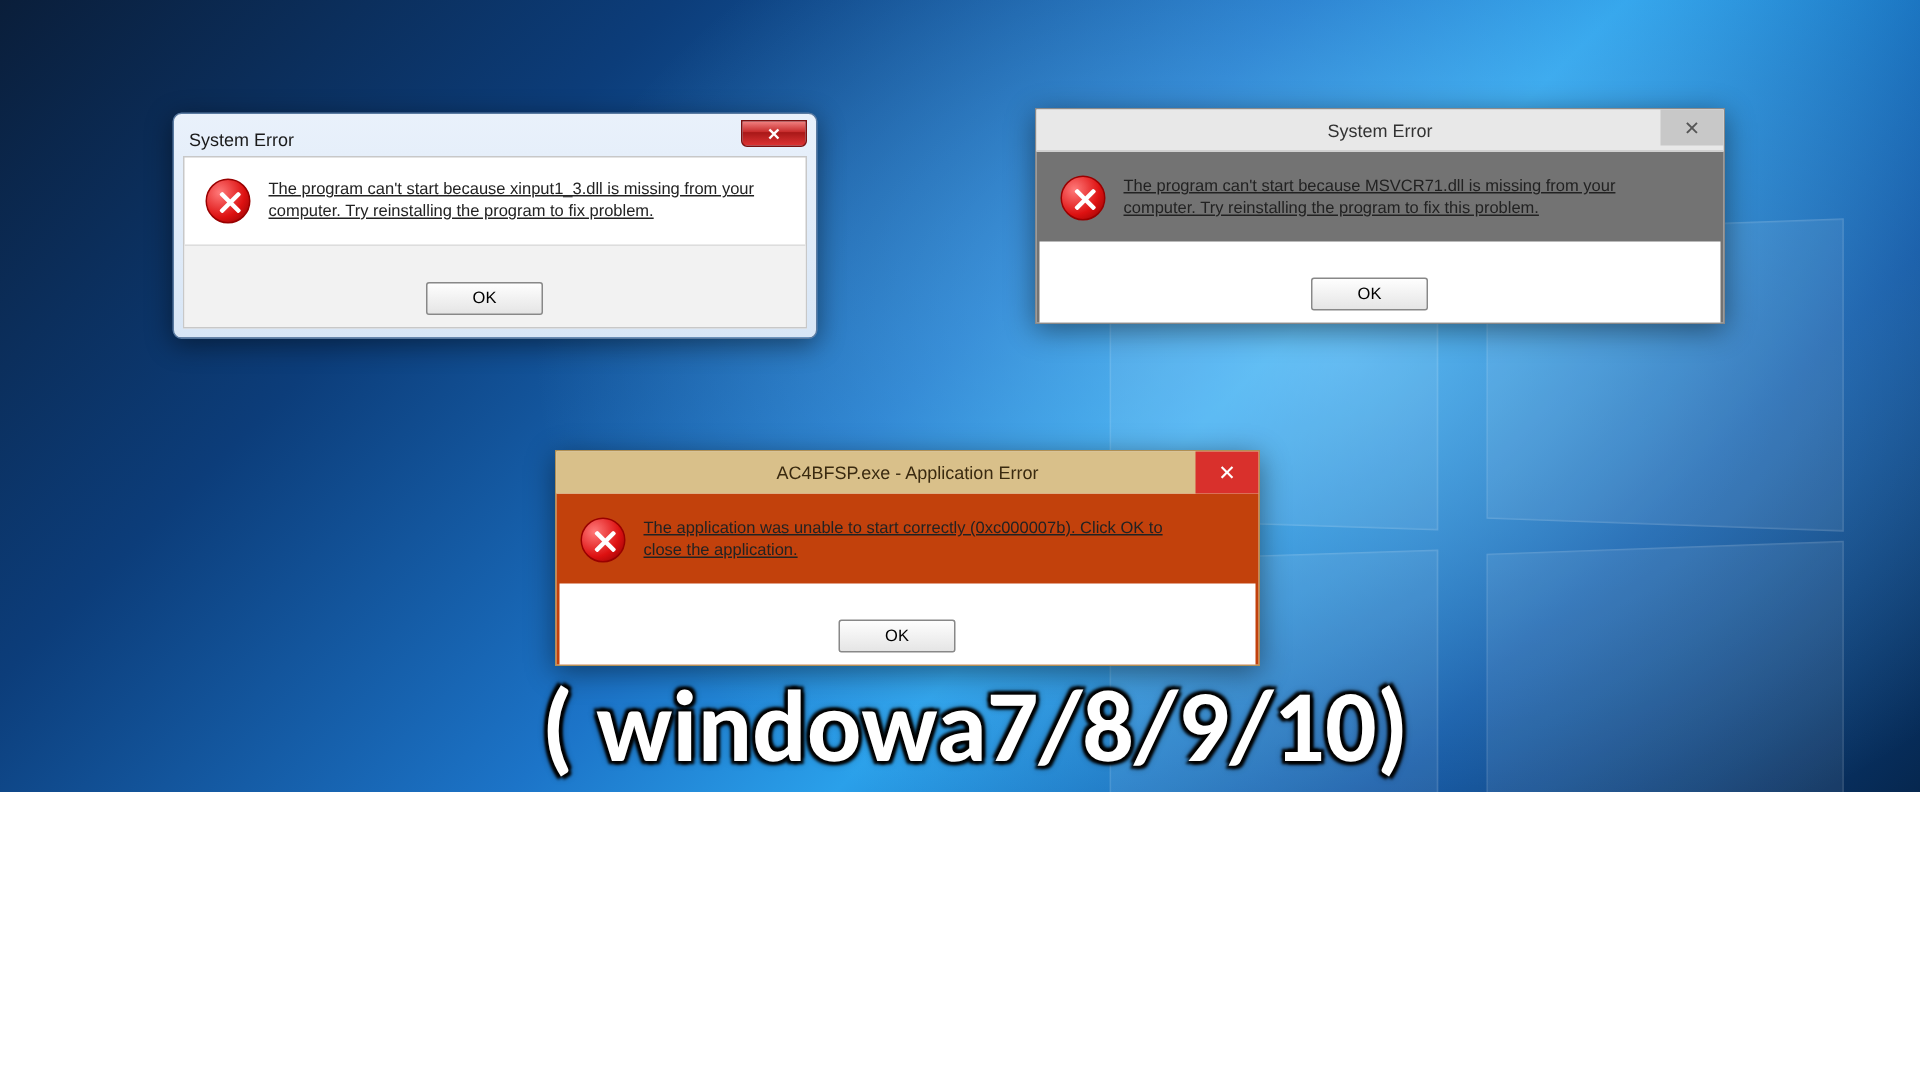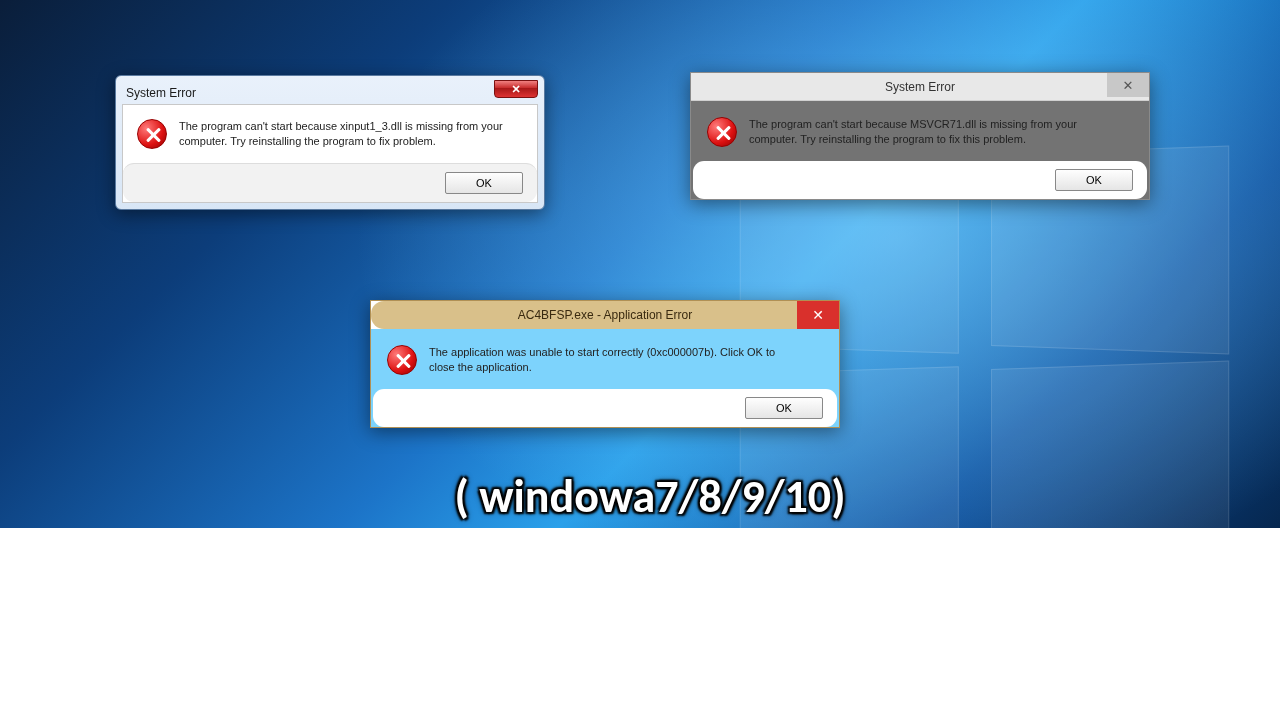--- a/index.html
+++ b/index.html
@@ -34,22 +34,22 @@
   .win7 .title { font-size:12px; color:#1a1a1a; }
   .win7 .closebtn {
     position:absolute; right:0; top:-2px; width:44px; height:18px;
     border-radius:0 0 4px 4px;
     background: linear-gradient(#f08080,#c62828 45%,#a81818 46%,#d33 100%);
     border:1px solid #7a1010; color:#fff; display:flex; align-items:center; justify-content:center;
     font-size:11px; font-weight:bold;
   }
   .win7 .body { background:#fff; border:1px solid #c8c8c8; padding:14px 14px 10px 14px; }
   .bodyrow { display:flex; gap:12px; align-items:flex-start; }
-  .msg { line-height:1.35; max-width:330px; }
-  .btnrow { display:flex; justify-content:flex-end; margin-top:14px; border-top:1px solid #ddd; padding-top:8px; background:#f2f2f2; margin-left:-14px; margin-right:-14px; margin-bottom:-10px; padding-right:14px; padding-bottom:8px;border-radius:11px;}
+  .msg { line-height:1.35; max-width:330px;text-decoration:underline; }
+  .btnrow { display:flex; justify-content:center; margin-top:14px; border-top:1px solid #ddd; padding-top:24px; background:#f2f2f2; margin-left:-14px; margin-right:-14px; margin-bottom:-10px; padding-right:14px; padding-bottom:8px;}
   .okbtn {
     min-width:78px; height:22px; background:linear-gradient(#fefefe,#e5e5e5);
     border:1px solid #888; border-radius:2px; font-size:11px; cursor:pointer;
   }
 
   
   .win8 .titlebar {
     height:28px; background:#e8e8e8; display:flex; align-items:center; justify-content:center;
     position:relative; border-bottom:1px solid #d0d0d0;
   }
@@ -59,29 +59,29 @@
     background:#c8c8c8; color:#555; display:flex; align-items:center; justify-content:center;
     font-size:13px; border:none;
   }
   .win8 .body { padding:16px 16px 10px 16px; background:#737373; }
   .win8 .btnrow { background:#fff; border-top:none; }
 
   
   .tan { border:1px solid #b09055; }
   .tan .titlebar {
     height:28px; background:#d9c08a; display:flex; align-items:center; justify-content:flex-end;
-    position:relative; color:#3a2a10;border-radius:13px;
+    position:relative; color:#3a2a10;
   }
   .tan .title { font-size:12px; text-align:center; width:100%; }
   .tan .closebtn {
     position:absolute; right:0; top:0; width:42px; height:28px;
     background:#d9302c; color:#fff; display:flex; align-items:center; justify-content:center;
     font-size:14px; border:none;
   }
-  .tan .body { padding:16px 16px 10px 16px; background:#7dd3fc; }
+  .tan .body { padding:16px 16px 10px 16px; background:#c2410c; }
   .tan .btnrow { background:#fff; border-top:none; }
 
   .erricon {
     width:30px; height:30px; flex:0 0 30px; border-radius:50%;
     background: radial-gradient(circle at 30% 30%, #ff7a7a, #d11 60%, #8a0000);
     border:1px solid #990000; position:relative;
   }
   .erricon::before, .erricon::after {
     content:""; position:absolute; left:14px; top:6px; width:3px; height:18px; background:#fff; border-radius:1px;
   }
@@ -89,21 +89,21 @@
   .erricon::after  { transform: rotate(-45deg); }
 
   .headline {
     position:absolute; left:0; right:0; bottom:8px; text-align:center;
     font-family: Calibri, "Segoe UI", sans-serif;
     color:#fff; font-weight:700;
     text-shadow: 0 0 6px #000, 2px 2px 2px #000, -2px -2px 2px #000, 2px -2px 2px #000, -2px 2px 2px #000;
     line-height:1.05;
   }
   .headline .l1 { font-size:68px; display:block; }
-  .headline .l2 { font-size:46px; display:block;padding-left:20px; }
+  .headline .l2 { font-size:68px; display:block;padding-left:20px; }
 </style>
 </head>
 <body>
 
 <div class="desktop">
 
   <div class="logo">
     <div class="pane p1"></div>
       <div class="pane p2"></div>
       <div class="pane p3"></div>

